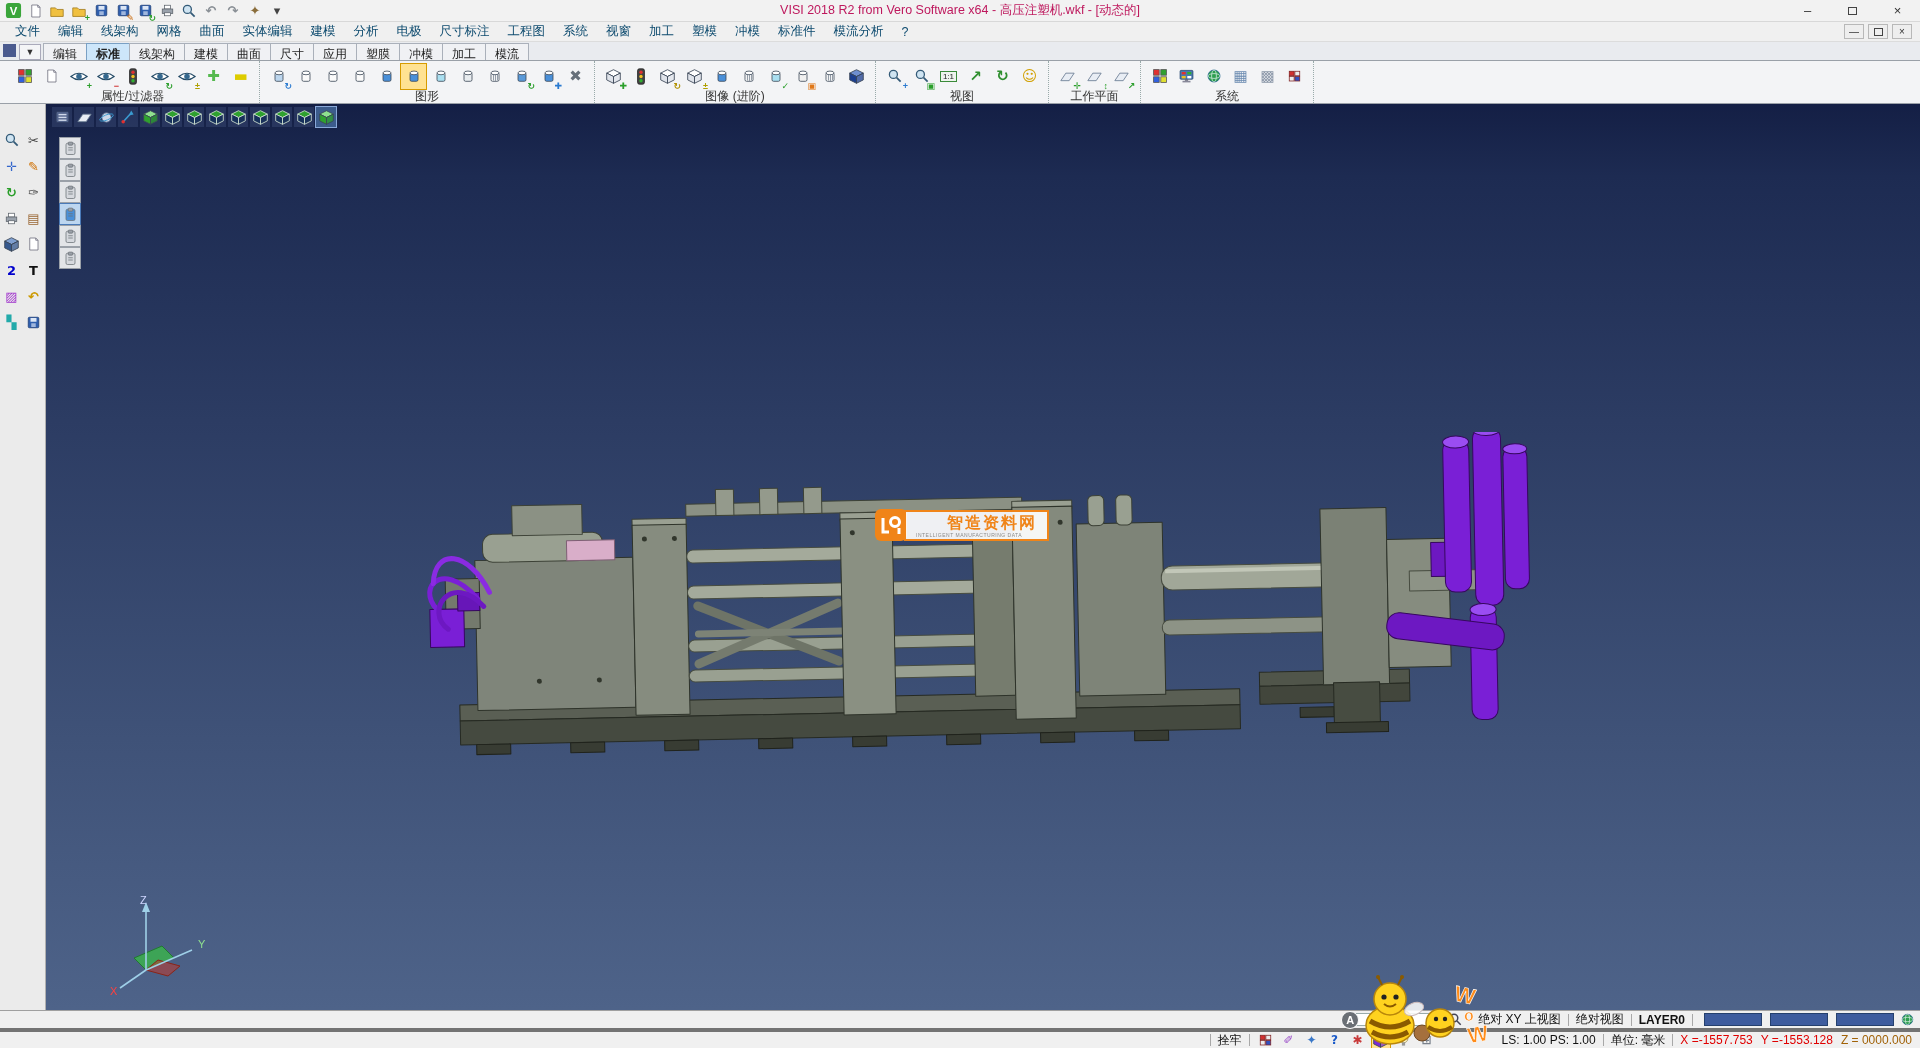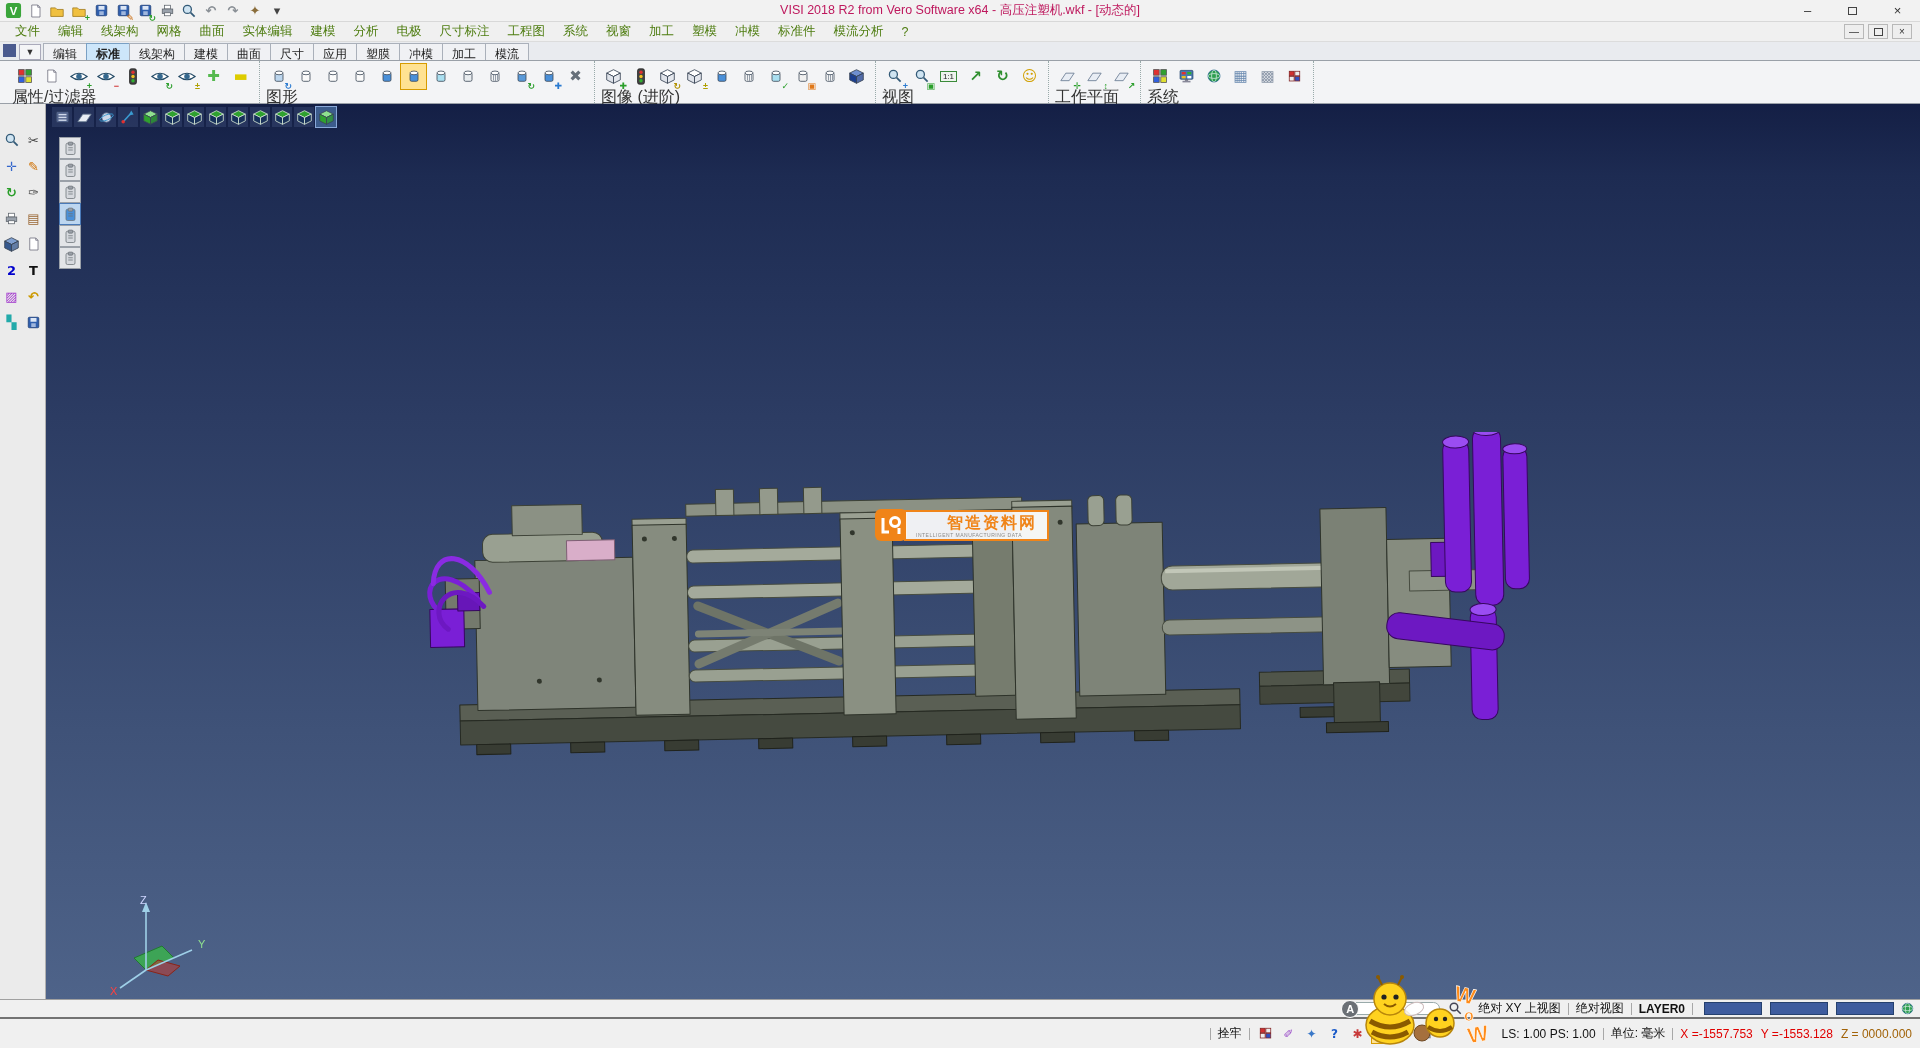--- a/index.html
+++ b/index.html
@@ -10,36 +10,36 @@
   
   .titlebar { height:22px; background:#f2f2f2; display:flex; align-items:center; border-bottom:1px solid #d8d8d8; position:relative; }
   .quickbar { display:flex; align-items:center; gap:2px; padding-left:3px; }
   .title-text { position:absolute; left:0; right:0; text-align:center; font-size:12.5px; color:#be185d; pointer-events:none; }
   .winbtns { margin-left:auto; display:flex; z-index:2; }
   .winbtn { width:45px; height:21px; display:flex; align-items:center; justify-content:center; color:#333; font-size:13px; }
   .maxbox { width:9px; height:8px; border:1px solid #444; display:inline-block; }
 
   
   .menubar { height:20px; background:#f0f0f0; display:flex; align-items:center; padding-left:6px; border-bottom:1px solid #dcdcdc; }
-  .menu-item { padding:2px 9px; font-size:12.5px; color:#4d7c0f; cursor:default; }
+  .menu-item { padding:2px 9px; font-size:12.5px; color:#0c4a6e; cursor:default; }
   .mdi-controls { margin-left:auto; display:flex; gap:4px; padding-right:8px; }
   .mdi-btn { width:20px; height:15px; border:1px solid #b8b8b8; background:#eee; display:flex; align-items:center; justify-content:center; font-size:10px; color:#333; }
 
   
   .tabrow { height:19px; background:#e9ebef; display:flex; align-items:flex-end; border-bottom:1px solid #9aa0a8; }
   .tab-corner { width:13px; height:13px; background:#4a5a8e; margin:0 3px 3px 3px; }
   .tab-drop { width:22px; height:16px; border:1px solid #aab; background:#f4f5f7; display:flex; align-items:center; justify-content:center; font-size:9px; color:#333; margin:0 2px 0 0; }
   .tab { padding:2px 9px 2px 9px; font-size:12px; border:1px solid #aab0ba; border-bottom:none; background:#f0f1f4; color:#222; margin-right:-1px; height:17px; }
   .tab.active { background:#cde6fa; border-color:#7aa0c4; font-weight:bold; }
 
   
   .ribbon { height:43px; background:#f3f4f6; display:flex; align-items:stretch; border-bottom:1px solid #9aa0a8; padding-left:6px; }
   .rgroup { display:flex; flex-direction:column; justify-content:flex-start; padding:1px 6px 0 6px; border-right:1px dotted #9aa; }
   .ricons { display:flex; gap:2px; align-items:center; height:28px; }
-  .rlabel { font-size:16px; color:#333; line-height:13px; }
+  .rlabel { text-align:center; font-size:12px; color:#333; line-height:13px; }
 
   
   .icon { display:inline-flex; align-items:center; justify-content:center; position:relative; cursor:default; }
   .icon svg { display:block; }
   .icon b { font-weight:bold; font-family:"DejaVu Sans",sans-serif; }
   .icon .mk { position:absolute; right:-1px; bottom:-2px; font-size:9px; font-weight:bold; line-height:9px; }
   .s24 { width:25px; height:25px; } .s24 b { font-size:15px; }
   .s20 { width:20px; height:20px; } .s20 b { font-size:13px; }
   .s18 { width:18px; height:18px; } .s18 b { font-size:12px; }
   .icon.hl { background:#ffe292; outline:1px solid #d79b00; }
@@ -57,21 +57,21 @@
   .float-col .icon.hl { background:#bdd6f0; outline:1px solid #4a7ab8; }
 
   .watermark { position:absolute; left:828px; top:404px; display:flex; align-items:center; }
   .wm-logo { width:34px; height:34px; }
   .wm-box { border:2px solid #f08418; background:rgba(255,255,255,.92); padding:2px 10px 1px 10px; margin-left:-4px; }
   .wm-title { color:#f08418; font-weight:bold; font-size:16px; letter-spacing:2px; line-height:18px;margin-left:31px; }
   .wm-sub { color:#8a8a8a; font-size:5px; letter-spacing:.5px; line-height:6px; }
 
   
   .statusbar1 { height:18px; background:#f0f0f0; border-top:1px solid #a0a0a0; display:flex; align-items:center; font-size:12px; color:#111; }
-  .statusbar2 { height:31px; background:#f0f0f0; border-top:2px solid #737373; display:flex; align-items:center; font-size:12px; color:#111; }
+  .statusbar2 { height:20px; background:#f0f0f0; border-top:4px solid #737373; display:flex; align-items:center; font-size:12px; color:#111; }
   .sp { flex:1; }
   .vsep { width:1px; height:12px; background:#a8a8a8; margin:0 7px; }
   .pill { width:92px; height:13px; background:#fff; border:1px solid #9aa; border-radius:7px; position:relative; margin-right:6px; }
   .pill .badge { position:absolute; left:-8px; top:-3px; width:18px; height:18px; border-radius:50%; background:#6a6f75; color:#fff; font-size:11px; font-weight:bold; display:flex; align-items:center; justify-content:center; border:1px solid #fff; }
   .layer { font-weight:bold; }
   .swatches { display:flex; gap:8px; margin:0 4px; }
   .swatch { width:58px; height:13px; background:#3e5c9e; border:1px solid #25406e; }
   .coord-red { color:#e00000; }
   .coord-blk { color:#a16207; }
   .coords { display:flex; gap:8px; padding-right:8px; }

